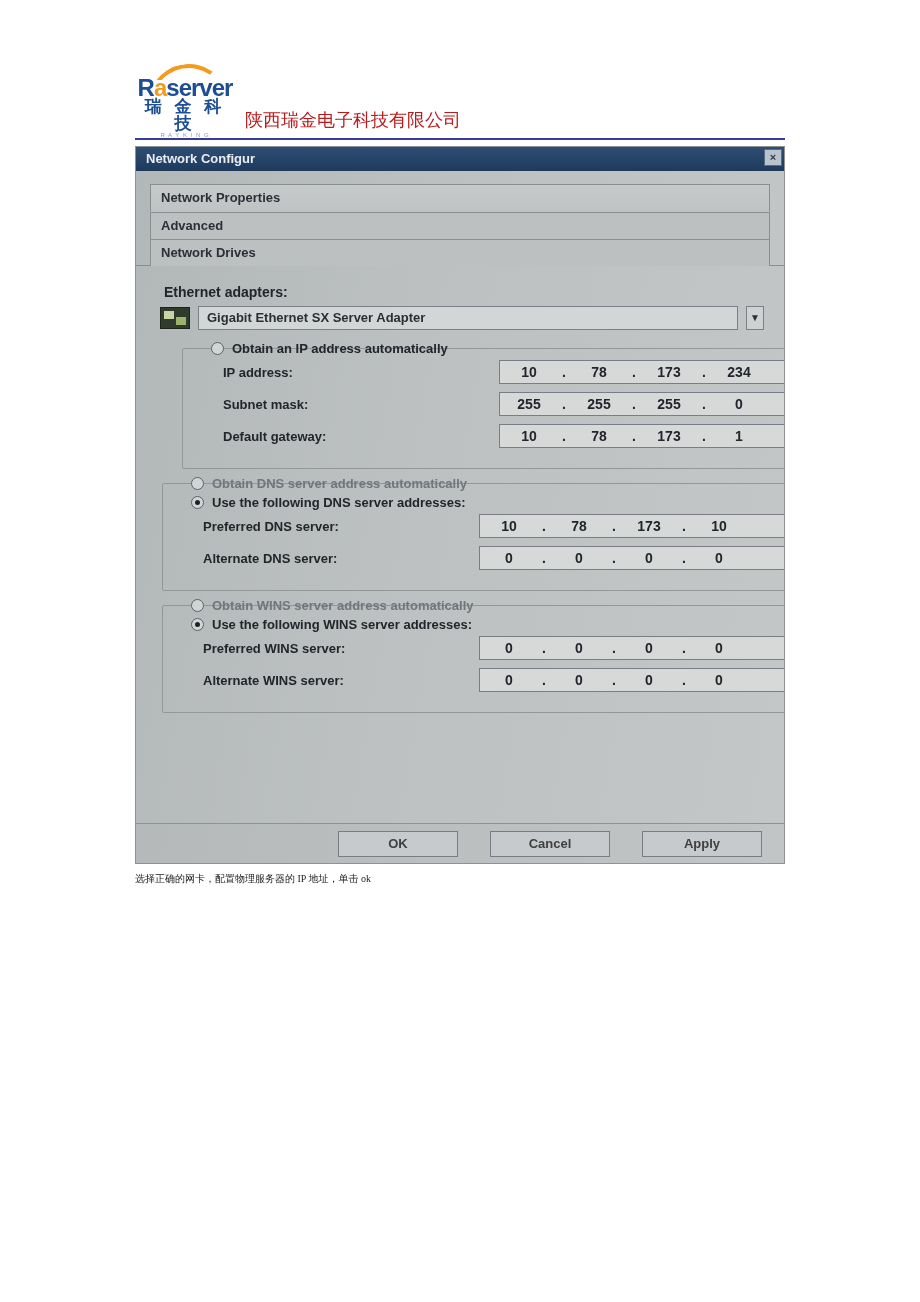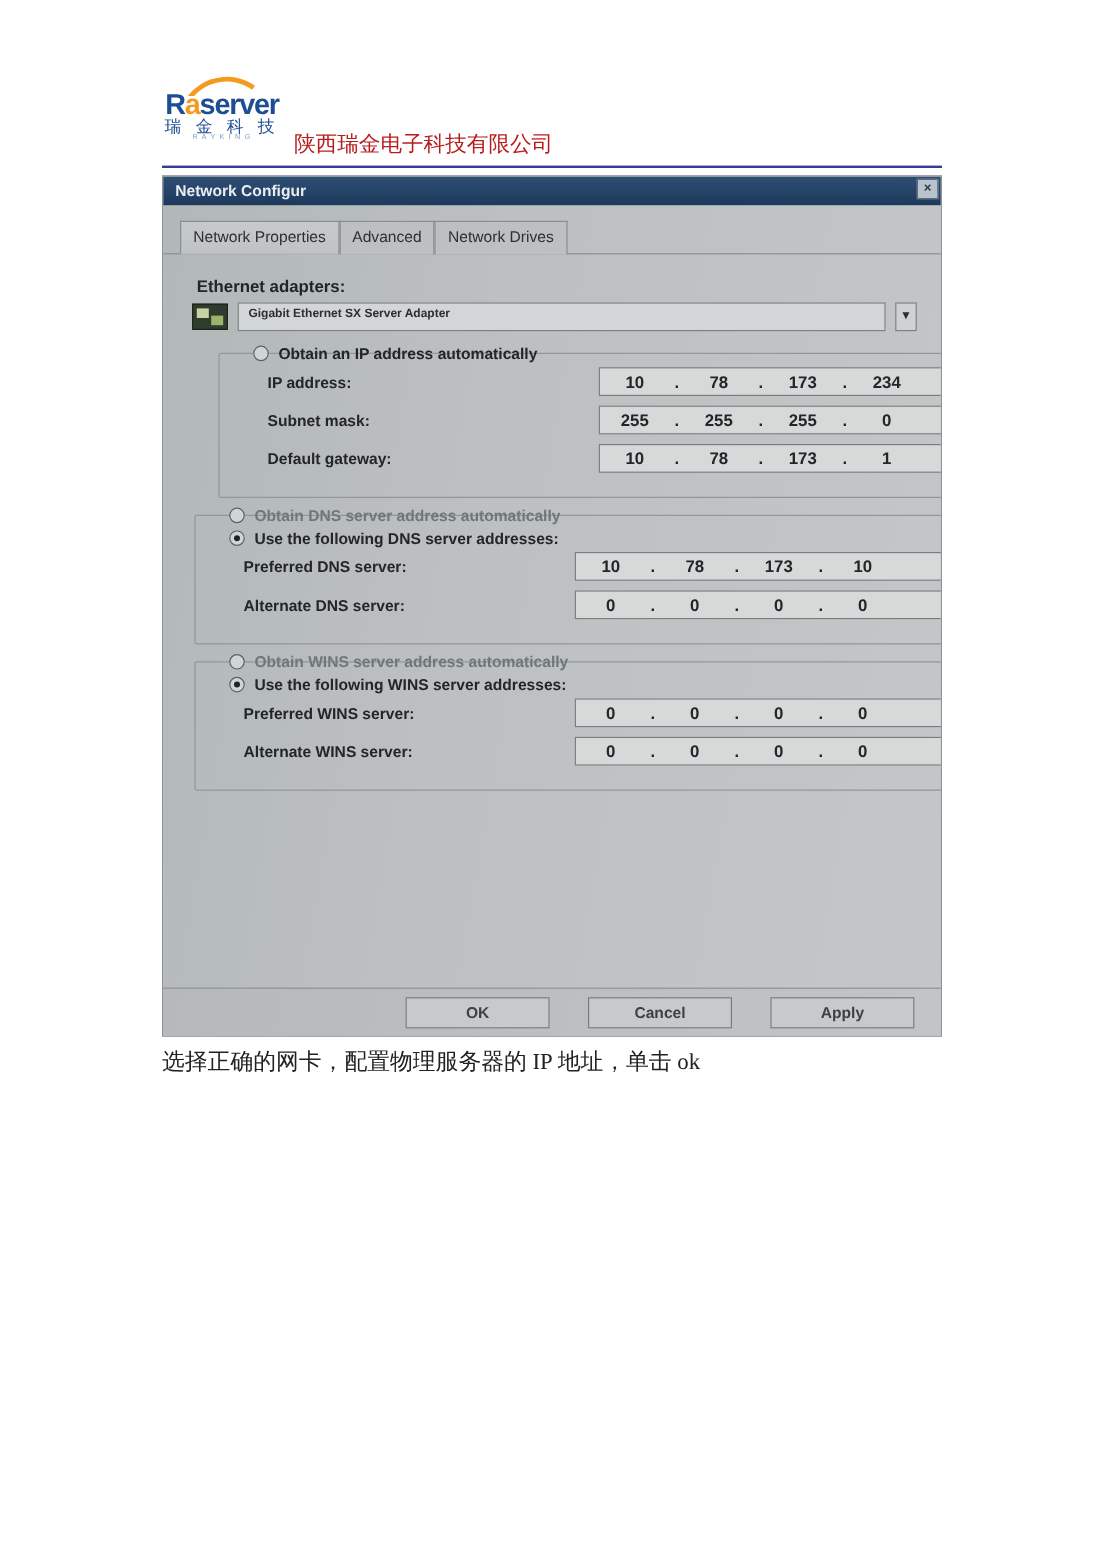--- a/index.html
+++ b/index.html
@@ -45,22 +45,22 @@
     border-right-color: transparent;
     transform: rotate(-10deg);
   }
   .logo-main {
     font-size: 24px; font-weight: 800;
     color: #1d4d92;
     letter-spacing: -1px;
   }
   .logo-main .o { color: #f39a1f; }
   .logo-sub {
-    font-size: 14px; color: #1d4d92;
-    letter-spacing: 4px; margin-top: -2px;
+    font-size: 17px; color: #1d4d92;
+    letter-spacing: 4px; margin-top: -2px; font-weight: bold;
   }
   .logo-tiny {
     font-size: 6px; color: #7aa0c8;
     letter-spacing: 1px;
   }
   .company {
     position: absolute;
     left: 110px; bottom: 6px;
     font-size: 18px; color: #b91c1c;
   }
@@ -90,23 +90,24 @@
     background: #b9c3cd;
     border: 1px solid #5a6c7e;
     font-size: 11px; line-height: 15px;
     text-align: center; color: #2b3a4a;
     font-weight: 700;
   }
   .tabs {
     display: flex;
     padding: 12px 14px 0;
     gap: 0;
-    font-size: 13px; font-weight: 400;
+    font-size: 13px; font-weight: 700;
     color: #2e2e36;
     border-bottom: 1px solid #8a8e92;
+    flex-direction: column;
   }
   .tab {
     padding: 5px 10px 6px;
     border: 1px solid #8a8e92;
     border-bottom: none;
     background: #bcc0c1;
     position: relative;
     top: 1px;
   }
   .tab.active {
@@ -140,21 +141,21 @@
   .nic-icon::after {
     content: ""; position: absolute;
     right: 3px; bottom: 3px; width: 10px; height: 8px;
     background: #9eb36a;
   }
   .adapter-field {
     flex: 1;
     height: 24px;
     background: #d3d6d6;
     border: 1px solid #7c8086;
-    font-size: 10px; font-weight: 700;
+    font-size: 13px; font-weight: 700;
     padding: 3px 8px;
     color: #2b2e33;
   }
   .dd-arrow {
     width: 18px; height: 24px;
     background: #cfd2d3;
     border: 1px solid #7c8086;
     text-align: center;
     line-height: 22px;
     font-size: 10px; color: #2b2e33;
@@ -226,21 +227,21 @@
     background: #c7cacc;
     border: 1px solid #787d83;
     text-align: center;
     line-height: 24px;
     font-size: 13px; font-weight: 800;
     color: #404040;
   }
 
   .caption {
     margin: 8px 135px 0;
-    font-size: 19px;
+    font-size: 10px;
     color: #222;
     font-family: "SimSun", serif;
   }
 </style>
 </head>
 <body>
 
 <div class="page">
   <div class="header">
     <div class="logo">

